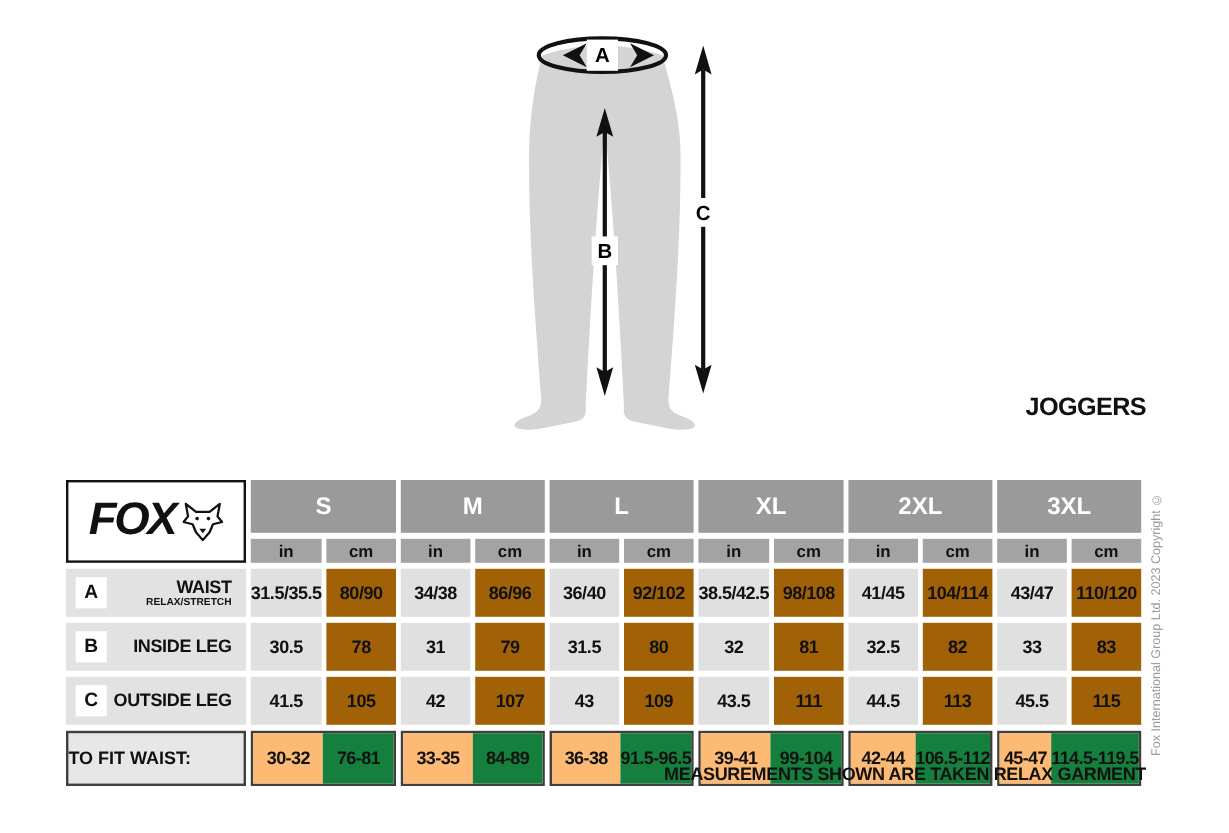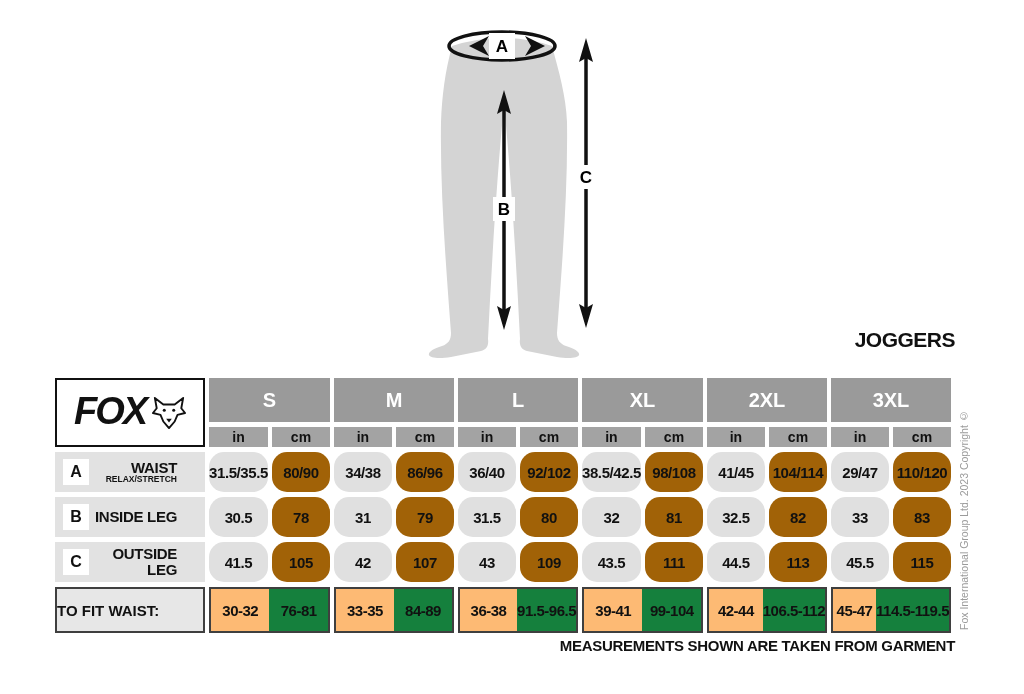--- a/index.html
+++ b/index.html
@@ -12,41 +12,41 @@
   
   .title{position:absolute;right:69px;top:328px;font-size:21px;font-weight:700;
          letter-spacing:-0.5px;}
   .note{position:absolute;right:69px;top:637px;font-size:15px;font-weight:700;
         letter-spacing:-0.3px;}
   .copyright{position:absolute;left:958px;top:386px;height:244px;width:16px;
              font-size:10.5px;color:#9b9b9b;writing-mode:vertical-rl;
              transform:rotate(180deg);white-space:nowrap;}
 
   
-  .size-table{position:absolute;left:55px;top:378px;width:896px;
+  .size-table{position:absolute;left:55px;top:400px;width:896px;
               display:grid;grid-template-columns:150px repeat(12,1fr);
               grid-template-rows:44px 20px 40px 40px 40px 46px;
               column-gap:4px;row-gap:5px;}
   .logo-box{grid-row:1/3;grid-column:1;border:2px solid #111;background:#fff;
             display:flex;align-items:center;justify-content:center;gap:6px;}
   .brand{font-size:38px;font-weight:900;font-style:italic;letter-spacing:-2px;
          line-height:1;padding-bottom:4px;}
   .size-head{grid-column:span 2;background:#9a9a9a;color:#fff;display:flex;
              align-items:center;justify-content:center;font-size:20px;font-weight:700;}
   .unit{background:#a3a3a3;display:flex;align-items:center;justify-content:center;
         font-size:14px;font-weight:700;}
   .rowlabel{background:#e2e2e2;display:flex;align-items:center;}
   .letter-box{width:26px;height:26px;background:#fff;margin-left:8px;flex:0 0 26px;
               display:flex;align-items:center;justify-content:center;
               font-size:16px;font-weight:700;}
-  .rowlabel .lbl{flex:1;text-align:right;padding-right:28px;font-size:15px;
+  .rowlabel .lbl{flex:1;text-align:right;padding-right:12px;font-size:15px;
                  font-weight:700;letter-spacing:-0.3px;line-height:1.05;}
   .sublbl{font-size:8.5px;letter-spacing:0;display:block;}
   .cell{display:flex;align-items:center;justify-content:center;font-size:15px;
-        font-weight:700;letter-spacing:-0.4px;white-space:nowrap;border-radius:15px;}
+        font-weight:700;letter-spacing:-0.4px;white-space:nowrap;}
   .cell.in{background:#e0e0e0;}
   .cell.cm{background:#a16207;}
   .fit-label{border:2px solid #3f3f3f;background:#e7e7e7;display:flex;
              align-items:center;}
   .fit-label .lbl{flex:1;text-align:left;padding-right:23px;font-size:15px;
                   font-weight:700;}
   .fit-box{grid-column:span 2;border:2px solid #3f3f3f;display:flex;}
   .fit-box .half{flex:1;display:flex;align-items:center;justify-content:center;
                  font-size:15px;font-weight:700;letter-spacing:-0.5px;white-space:nowrap;}
   .fit-box .half.in{background:#fdba74;}
@@ -143,21 +143,21 @@
     <div class="cell in">31.5/35.5</div>
     <div class="cell cm">80/90</div>
     <div class="cell in">34/38</div>
     <div class="cell cm">86/96</div>
     <div class="cell in">36/40</div>
     <div class="cell cm">92/102</div>
     <div class="cell in">38.5/42.5</div>
     <div class="cell cm">98/108</div>
     <div class="cell in">41/45</div>
     <div class="cell cm">104/114</div>
-    <div class="cell in">29/47</div>
+    <div class="cell in">43/47</div>
     <div class="cell cm">110/120</div>
 
     <div class="rowlabel">
       <span class="letter-box">B</span>
       <span class="lbl">INSIDE LEG</span>
     </div>
     <div class="cell in">30.5</div>
     <div class="cell cm">78</div>
     <div class="cell in">31</div>
     <div class="cell cm">79</div>
@@ -209,15 +209,15 @@
     <div class="fit-box">
       <span class="half in">42-44</span>
       <span class="half cm">106.5-112</span>
     </div>
     <div class="fit-box">
       <span class="half in">45-47</span>
       <span class="half cm">114.5-119.5</span>
     </div>
   </div>
 
-  <div class="note">MEASUREMENTS SHOWN ARE TAKEN FROM GARMENT</div>
+  <div class="note">MEASUREMENTS SHOWN ARE TAKEN RELAX GARMENT</div>
   <div class="copyright">Fox International Group Ltd. 2023 Copyright ©</div>
 </div>
 
 </body></html>

